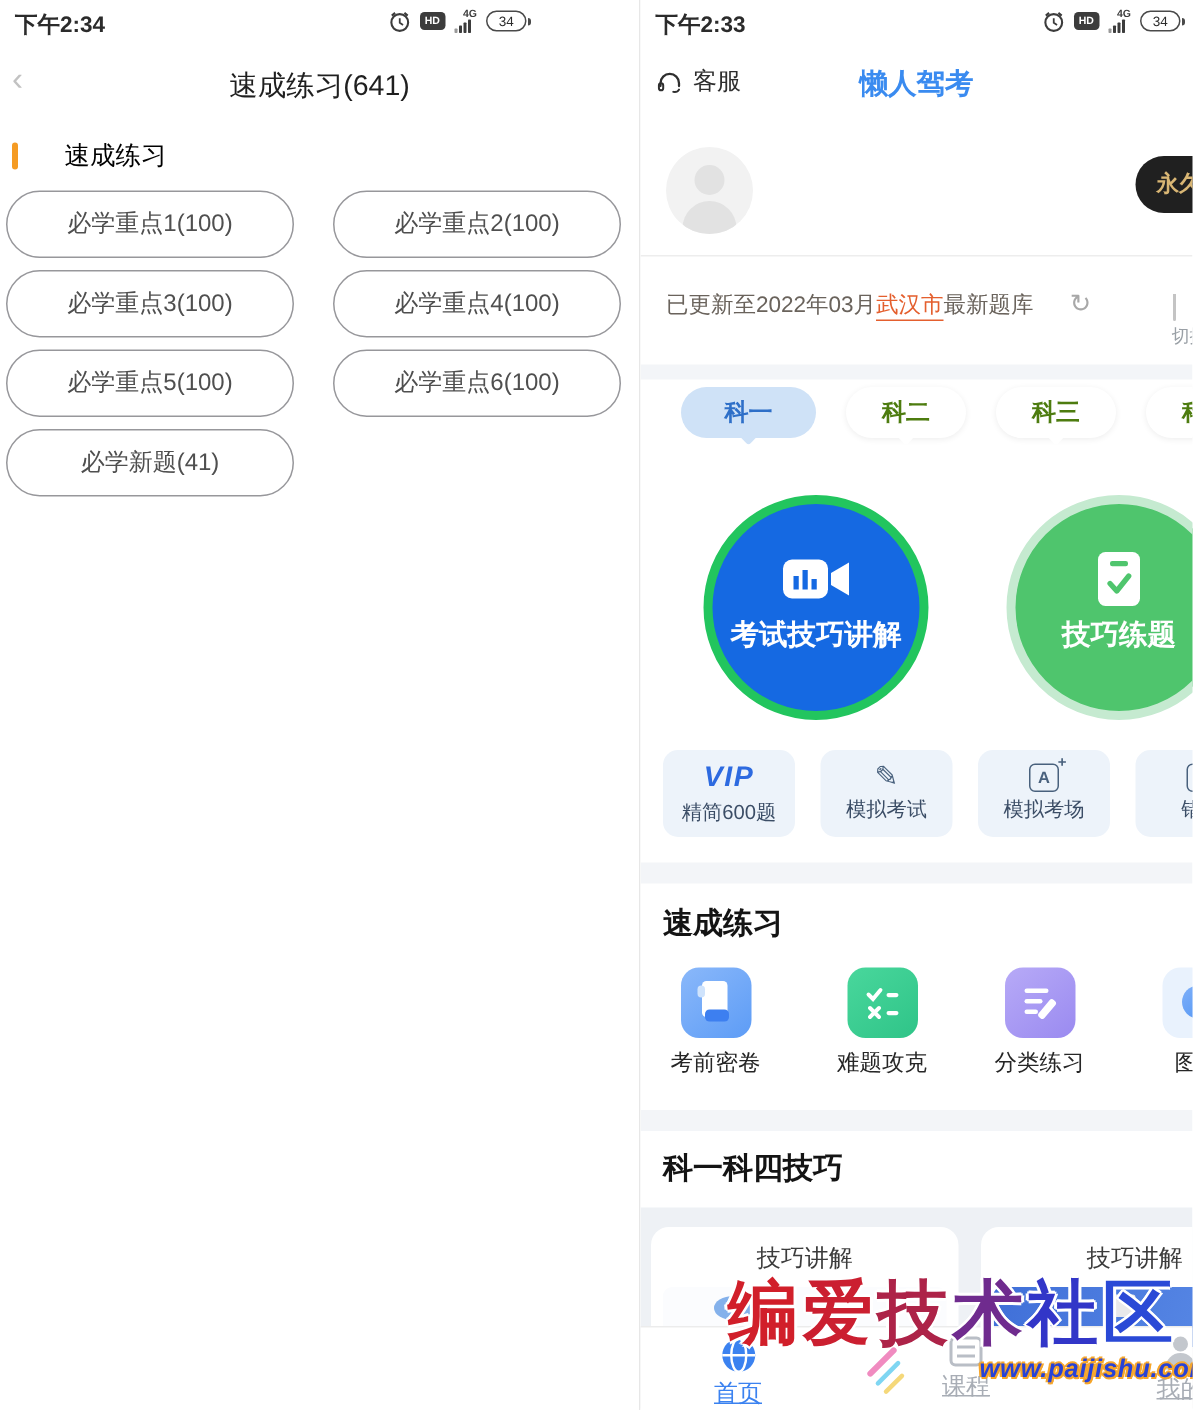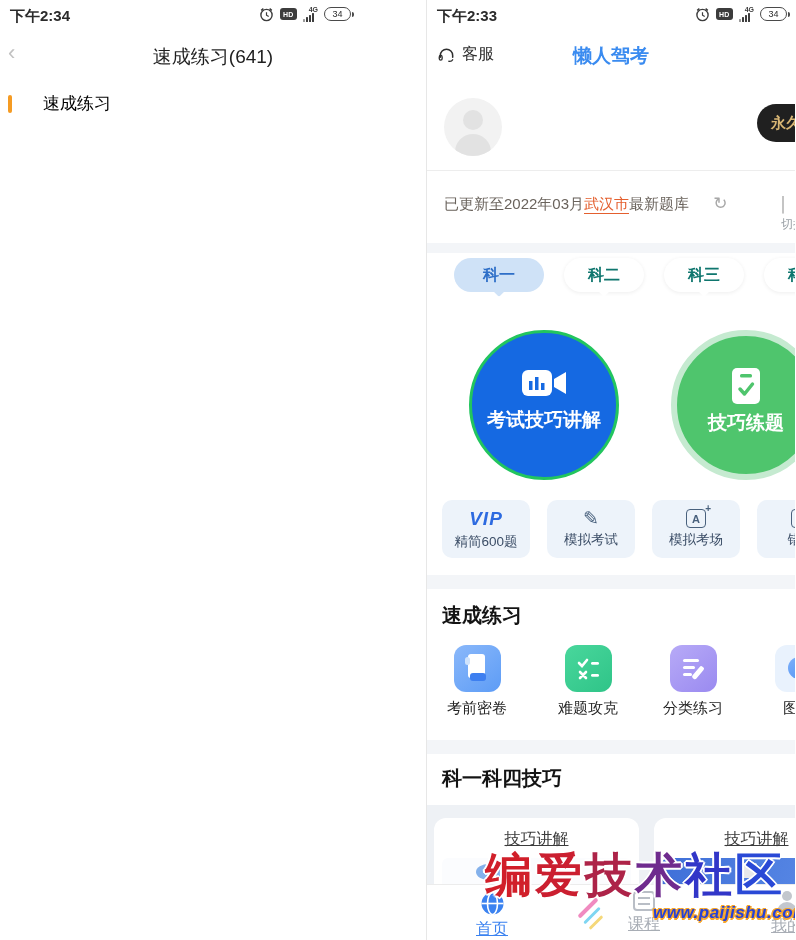--- a/index.html
+++ b/index.html
@@ -67,27 +67,27 @@
   .band1 { top:243px; height:10px; }
   .band2 { top:575px; height:14px; }
   .band3 { top:740px; height:14px; }
 
   
   .tab { position:absolute; top:258px; height:34px; border-radius:17px; display:flex; align-items:center;
          justify-content:center; font-size:16px; font-weight:bold; }
   .tab::after { content:''; position:absolute; bottom:-3px; left:50%; transform:translateX(-50%) rotate(45deg);
                 width:9px; height:9px; background:inherit; border-radius:2px; }
   .tab-active { left:27px; width:90px; background:#cfe2f7; color:#2e6fc8; }
-  .tab-idle { background:#fff; color:#0f766e; box-shadow:0 1px 4px rgba(0,0,0,0.07); }
+  .tab-idle { background:#fff; color:#4d7c0f; box-shadow:0 1px 4px rgba(0,0,0,0.07); }
   .tab2 { left:137px; width:80px; } .tab3 { left:237px; width:80px; } .tab4 { left:337px; width:80px; }
 
   
   .big-circle { position:absolute; top:330px; width:150px; height:150px; border-radius:50%;
                 display:flex; flex-direction:column; align-items:center; }
-  .circle-blue { left:42px; background:#1569e2; border:3px solid #22c55e;font-family:Liberation Mono, monospace; }
+  .circle-blue { left:42px; background:#1569e2; border:6px solid #22c55e;font-family:Liberation Mono, monospace; }
   .circle-green { left:244px; background:#4fc56d; border:6px solid #c5ead0; }
   .big-circle .c-icon { margin-top:32px; height:36px; display:flex; align-items:center; }
   .big-circle .c-label { color:#fff; font-size:19px; font-weight:bold; margin-top:6px; white-space:nowrap; }
 
   
   .qcard { position:absolute; top:500px; width:88px; height:58px; border-radius:10px; background:#edf3fa;
            display:flex; flex-direction:column; align-items:center; justify-content:center; gap:3px; }
   .qc1 { left:15px; } .qc2 { left:120px; } .qc3 { left:225px; } .qc4 { left:330px; }
   .qcard .q-label { font-size:13.5px; color:#3b4d66; white-space:nowrap; }
   .vip-text { font-size:19px; font-weight:900; font-style:italic; color:#2d6ae0; letter-spacing:1px; }
@@ -108,21 +108,21 @@
   .s-ic-3 { background:linear-gradient(140deg,#b7aaf7,#9a8af0); }
   .s-ic-4 { background:#e9f2fd; }
   .s-ic-4 .blob { position:absolute; top:12px; left:13px; width:22px; height:22px; border-radius:50%;
                   background:linear-gradient(140deg,#7fb0f9,#4f94f4); }
   .s-label { margin-top:7px; font-size:15px; color:#262626; white-space:nowrap; }
 
   
   .tech-bg { position:absolute; top:805px; left:0; right:0; height:82px; background:#eef1f5; }
   .tcard { position:absolute; top:13px; width:205px; height:80px; background:#fff; border-radius:12px; overflow:hidden; }
   .tc1 { left:7px; } .tc2 { left:227px; }
-  .tcard .t-title { text-align:center; font-size:16px; color:#3c3c3c; margin-top:11px;text-decoration:underline; }
+  .tcard .t-title { text-align:center; font-size:16px; color:#3c3c3c; margin-top:11px; }
   .tcard .thumb { position:absolute; top:40px; left:8px; right:8px; bottom:0; border-radius:6px 6px 0 0; }
   .tc1 .thumb { background:#fbfcfe; }
   .tc1 .thumb .blue-blob { position:absolute; left:34px; top:6px; width:26px; height:16px;
                            border-radius:50%; background:#6ea3e8; opacity:0.85; }
   .tc2 .thumb { background:linear-gradient(110deg,#3f6fd8,#5e8ee8); }
   .tc2 .thumb .wbox { position:absolute; left:75px; top:5px; width:20px; height:15px; background:#e8e8ea; border-radius:2px; }
 
   
   .bottom-nav { position:absolute; top:885px; left:0; right:0; height:55px; background:#fff;
                 box-shadow:0 -1px 0 #ececec; }
@@ -184,20 +184,29 @@
     <div class="l-nav">
       <span class="back-chevron">‹</span>
       <div class="l-title">速成练习(641)</div>
     </div>
 
     <div class="l-section">
       <span class="l-bar"></span>
       <span class="l-section-title">速成练习</span>
     </div>
 
+    <div class="pill-grid">
+      <div class="pill">必学重点1(100)</div>
+      <div class="pill">必学重点2(100)</div>
+      <div class="pill">必学重点3(100)</div>
+      <div class="pill">必学重点4(100)</div>
+      <div class="pill">必学重点5(100)</div>
+      <div class="pill">必学重点6(100)</div>
+      <div class="pill">必学新题(41)</div>
+    </div>
   </div>
 
   <div class="panel panel-right">
     <div class="statusbar">
       <span class="status-time">下午2:33</span>
       <span class="status-icons">
         <svg width="15" height="15" viewBox="0 0 15 15">
           <circle cx="7.5" cy="8" r="5.6" fill="none" stroke="#3c3c3c" stroke-width="1.4"></circle>
           <path d="M7.5 5.2 v3 l2.2 1.4" fill="none" stroke="#3c3c3c" stroke-width="1.2"></path>
           <path d="M2.2 3.4 l2.2 -1.8 M12.8 3.4 l-2.2 -1.8" stroke="#3c3c3c" stroke-width="1.4"></path>

